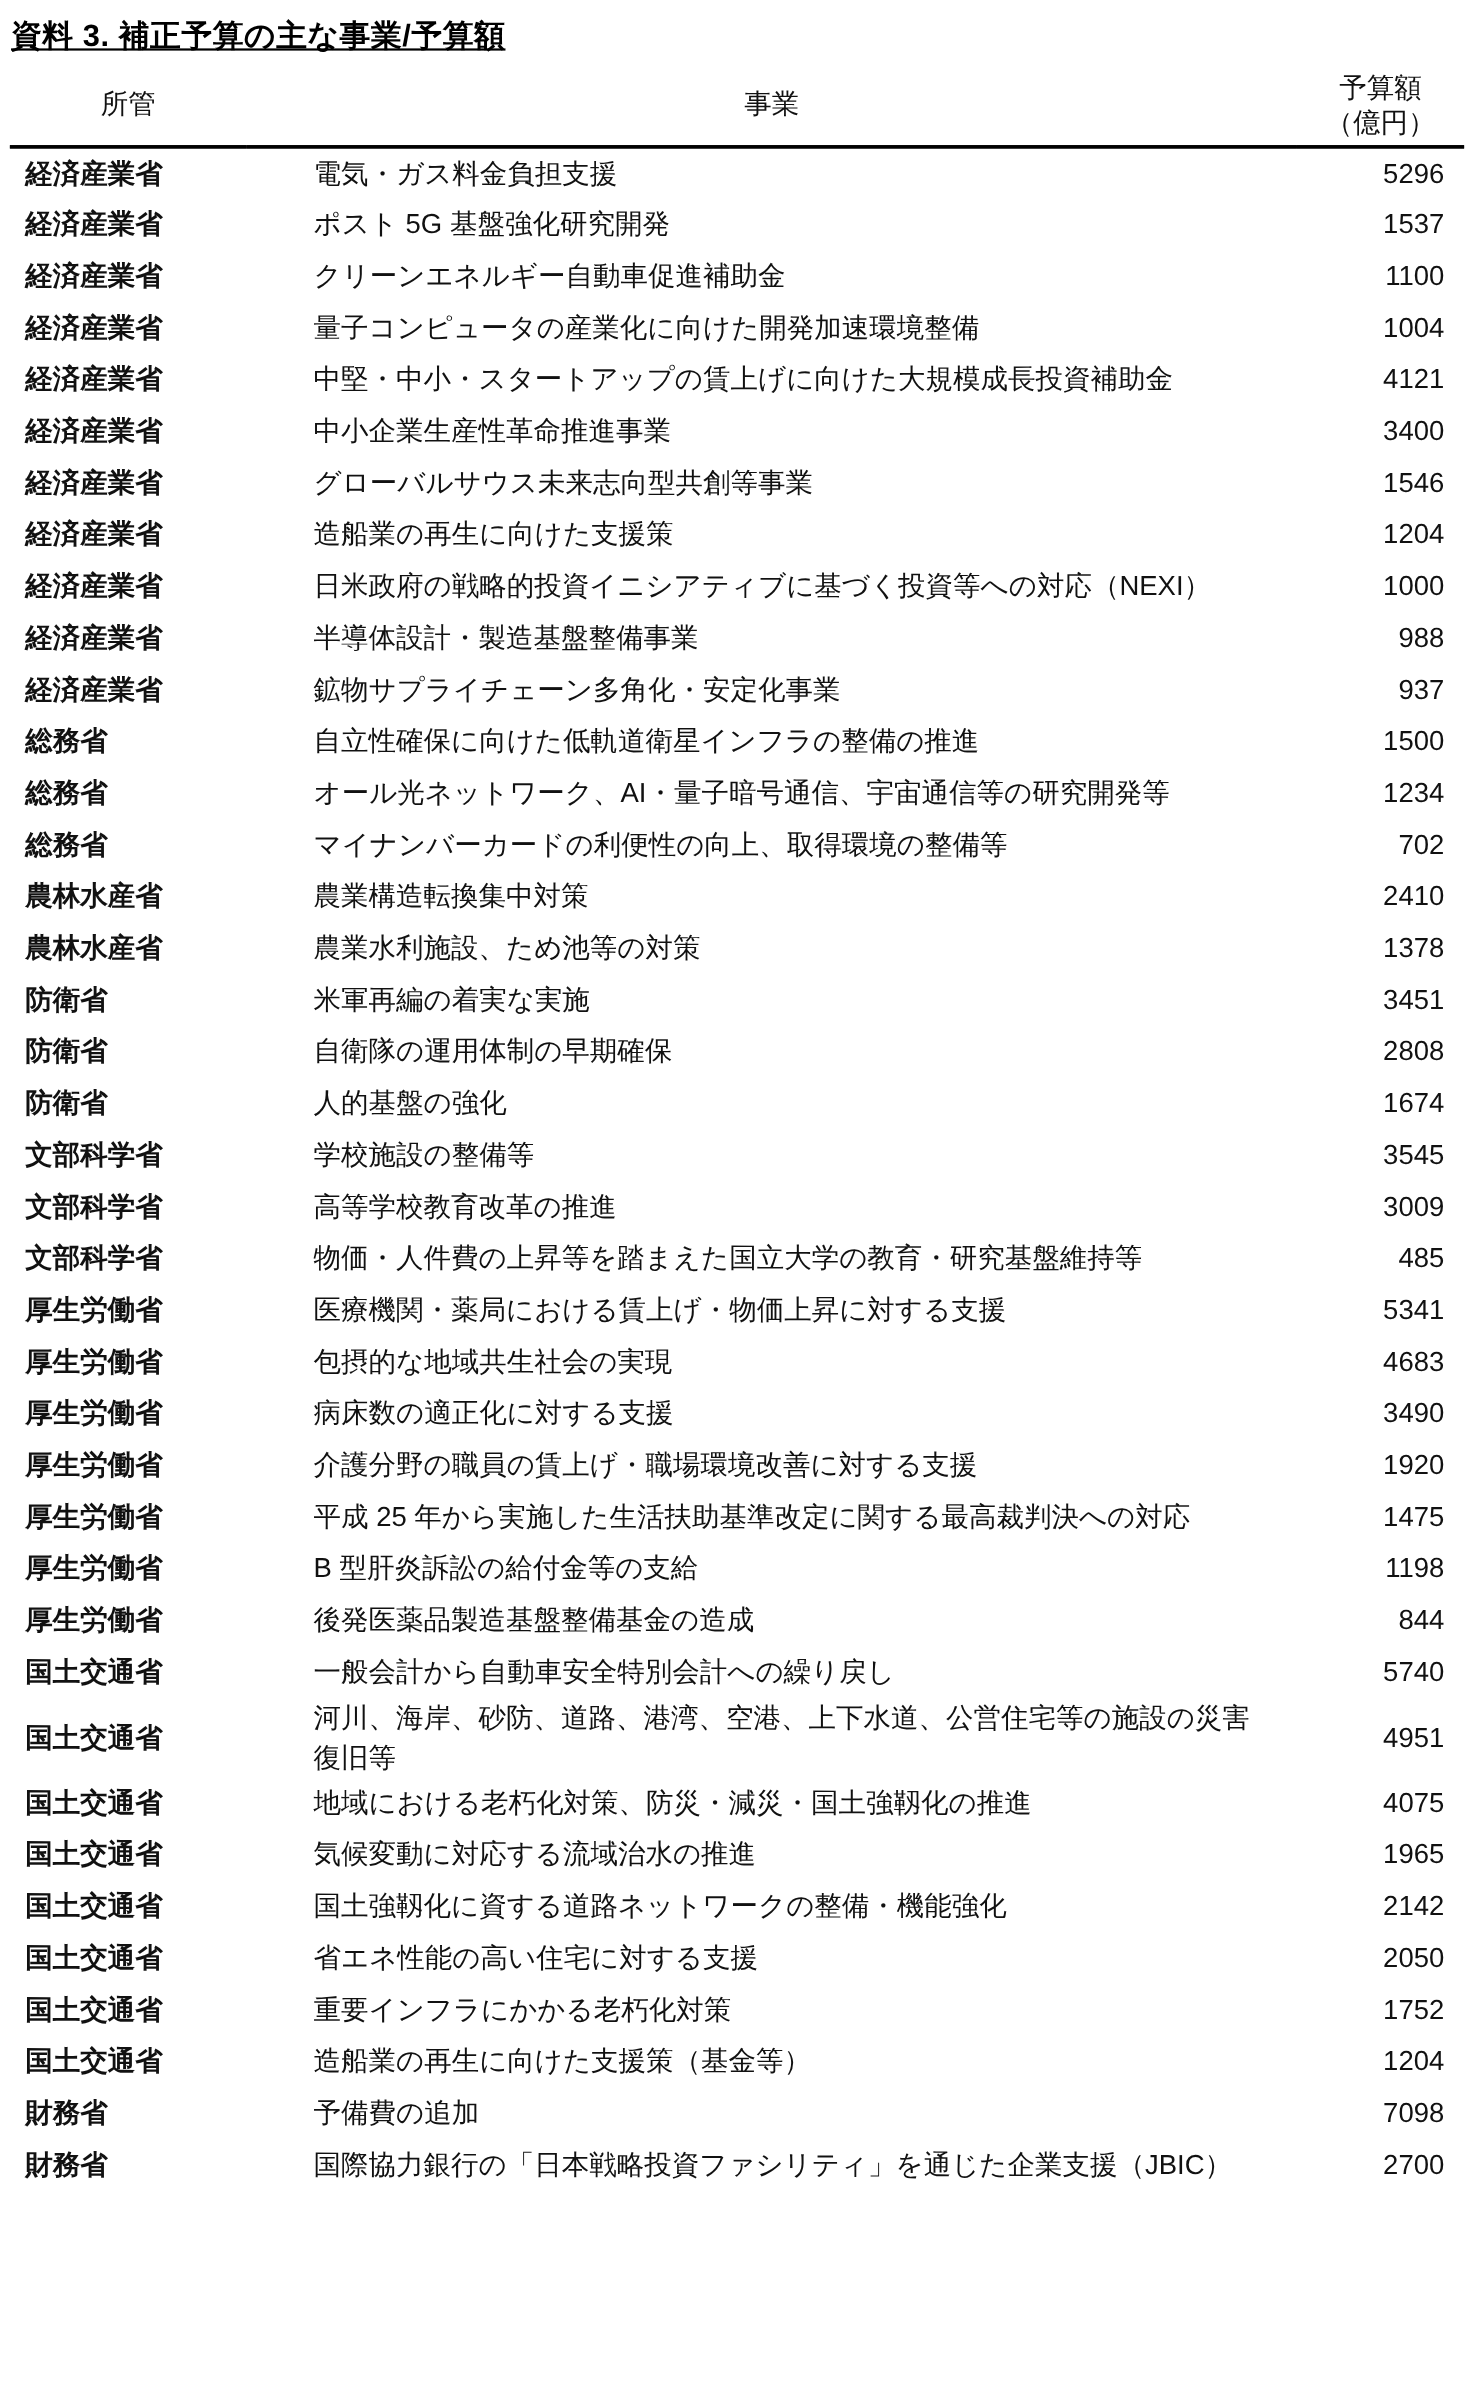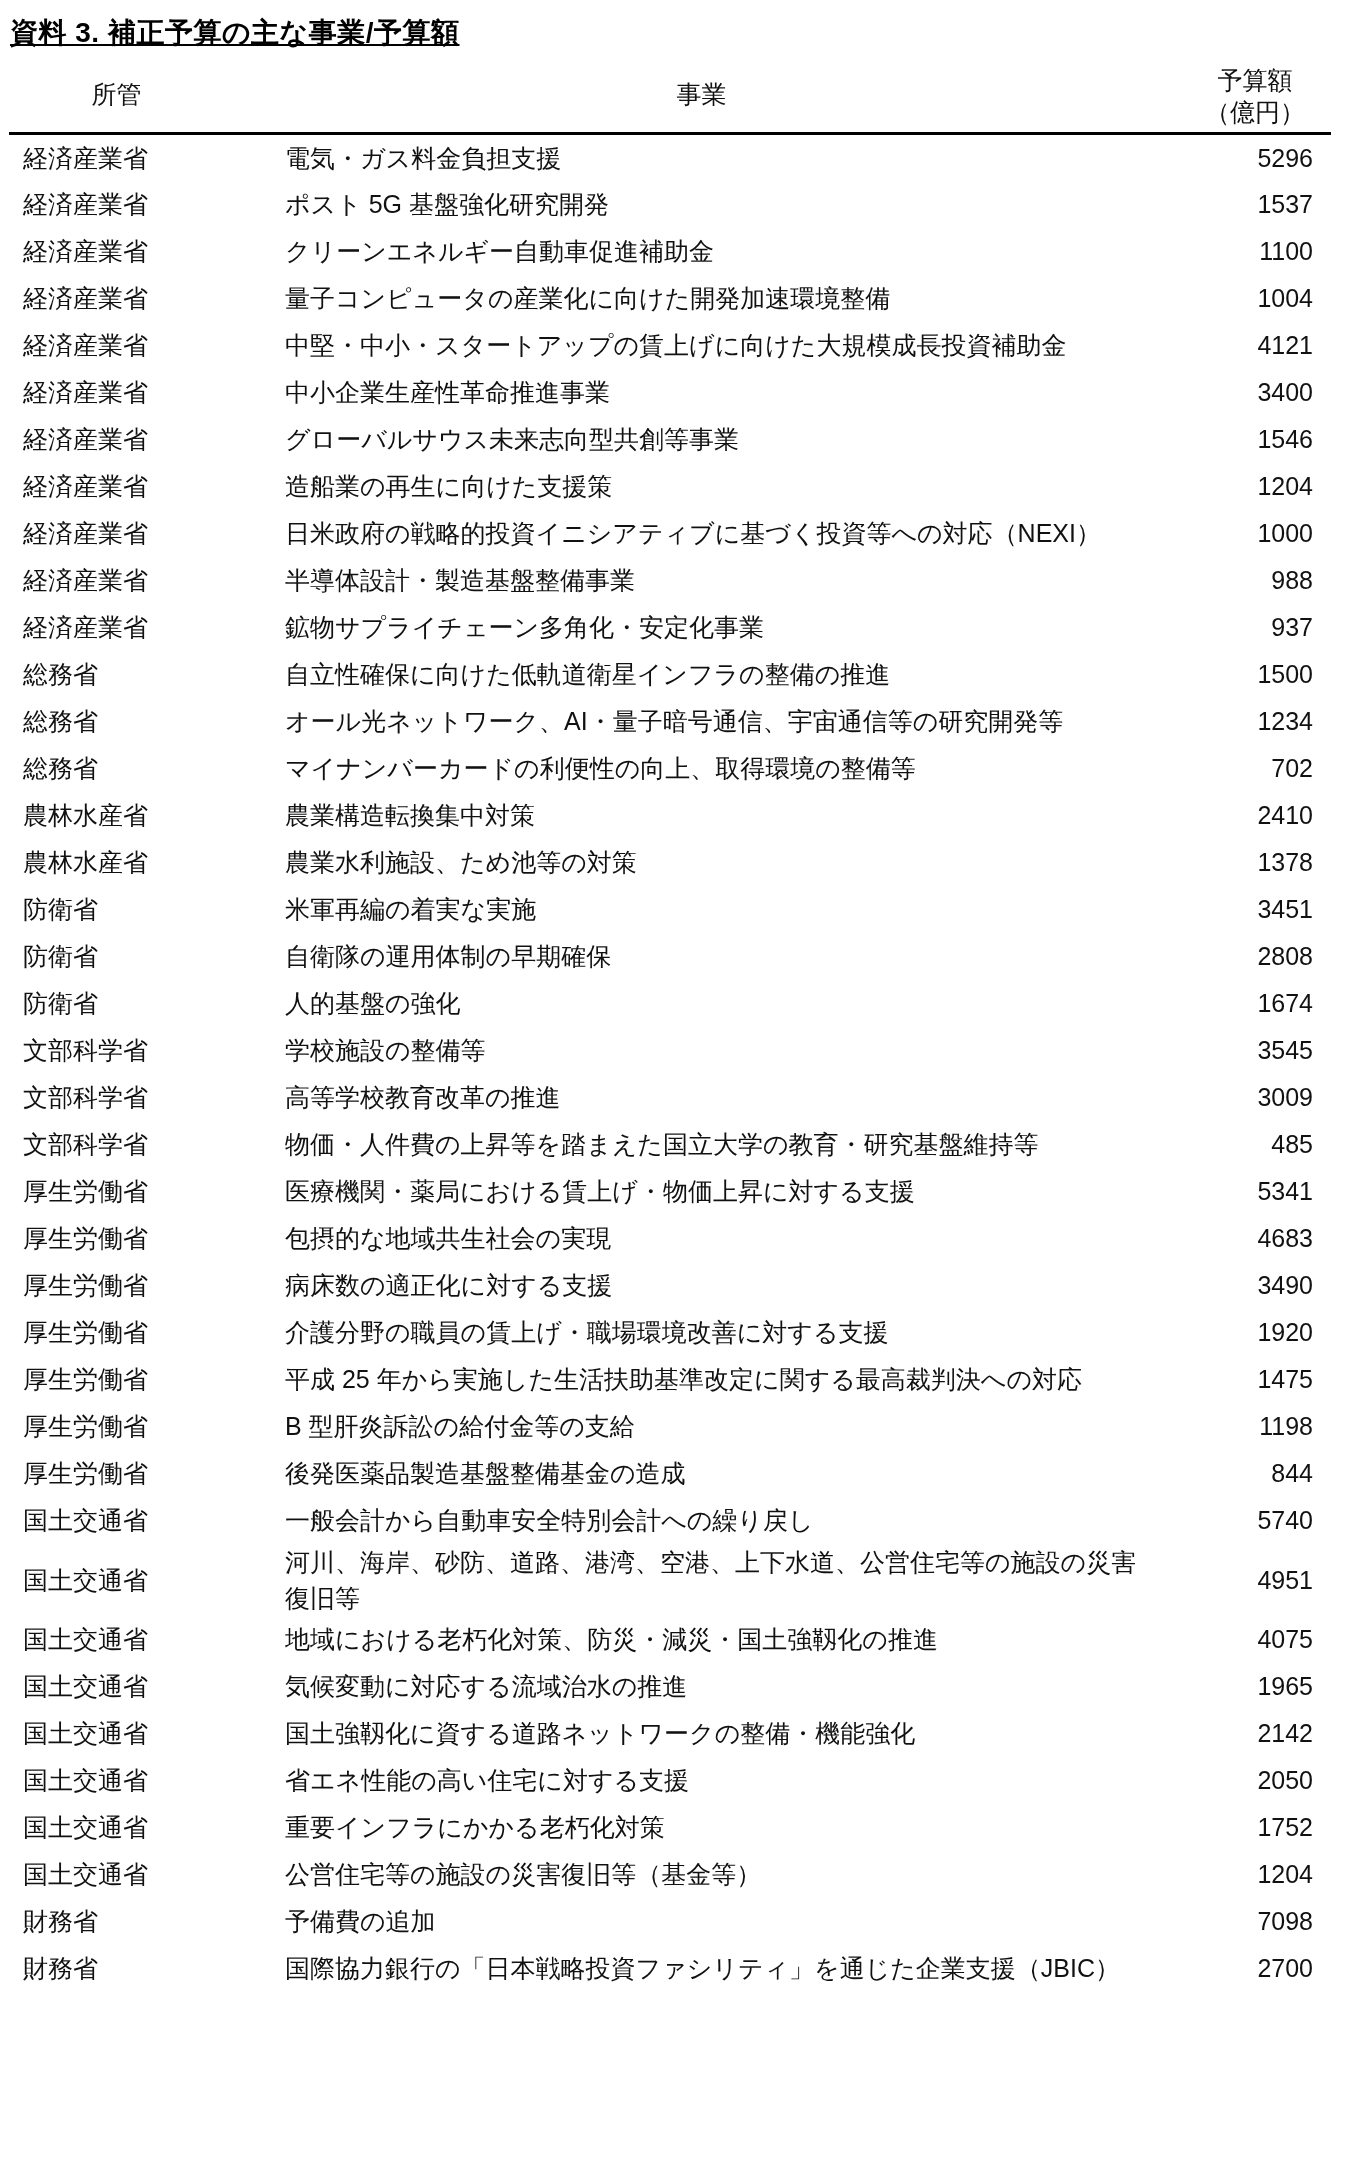--- a/index.html
+++ b/index.html
@@ -42,21 +42,21 @@
   }
   thead th.h-amt { line-height: 1.28; padding-bottom: 4px; }
   tbody td {
     font-size: 25px;
     height: 47px;
     line-height: 1.44;
     vertical-align: middle;
     color: #111111;
     text-align: left;
   }
-  td.c-min  { padding-left: 14px; }
+  td.c-min  { padding-left: 14px; font-weight: bold; }
   td.c-proj { padding-left: 61px; padding-right: 40px; }
   td.c-amt  { text-align: right; padding-right: 18px; }
 </style>
 </head>
 <body>
 
 <div class="doc-title">資料 3. 補正予算の主な事業/予算額</div>
 
 <table class="budget-table">
   <colgroup>
@@ -250,21 +250,21 @@
         <td class="c-proj">省エネ性能の高い住宅に対する支援</td>
         <td class="c-amt">2050</td>
       </tr>
       <tr>
         <td class="c-min">国土交通省</td>
         <td class="c-proj">重要インフラにかかる老朽化対策</td>
         <td class="c-amt">1752</td>
       </tr>
       <tr>
         <td class="c-min">国土交通省</td>
-        <td class="c-proj">公営住宅等の施設の災害復旧等（基金等）</td>
+        <td class="c-proj">造船業の再生に向けた支援策（基金等）</td>
         <td class="c-amt">1204</td>
       </tr>
       <tr>
         <td class="c-min">財務省</td>
         <td class="c-proj">予備費の追加</td>
         <td class="c-amt">7098</td>
       </tr>
       <tr>
         <td class="c-min">財務省</td>
         <td class="c-proj">国際協力銀行の「日本戦略投資ファシリティ」を通じた企業支援（JBIC）</td>

